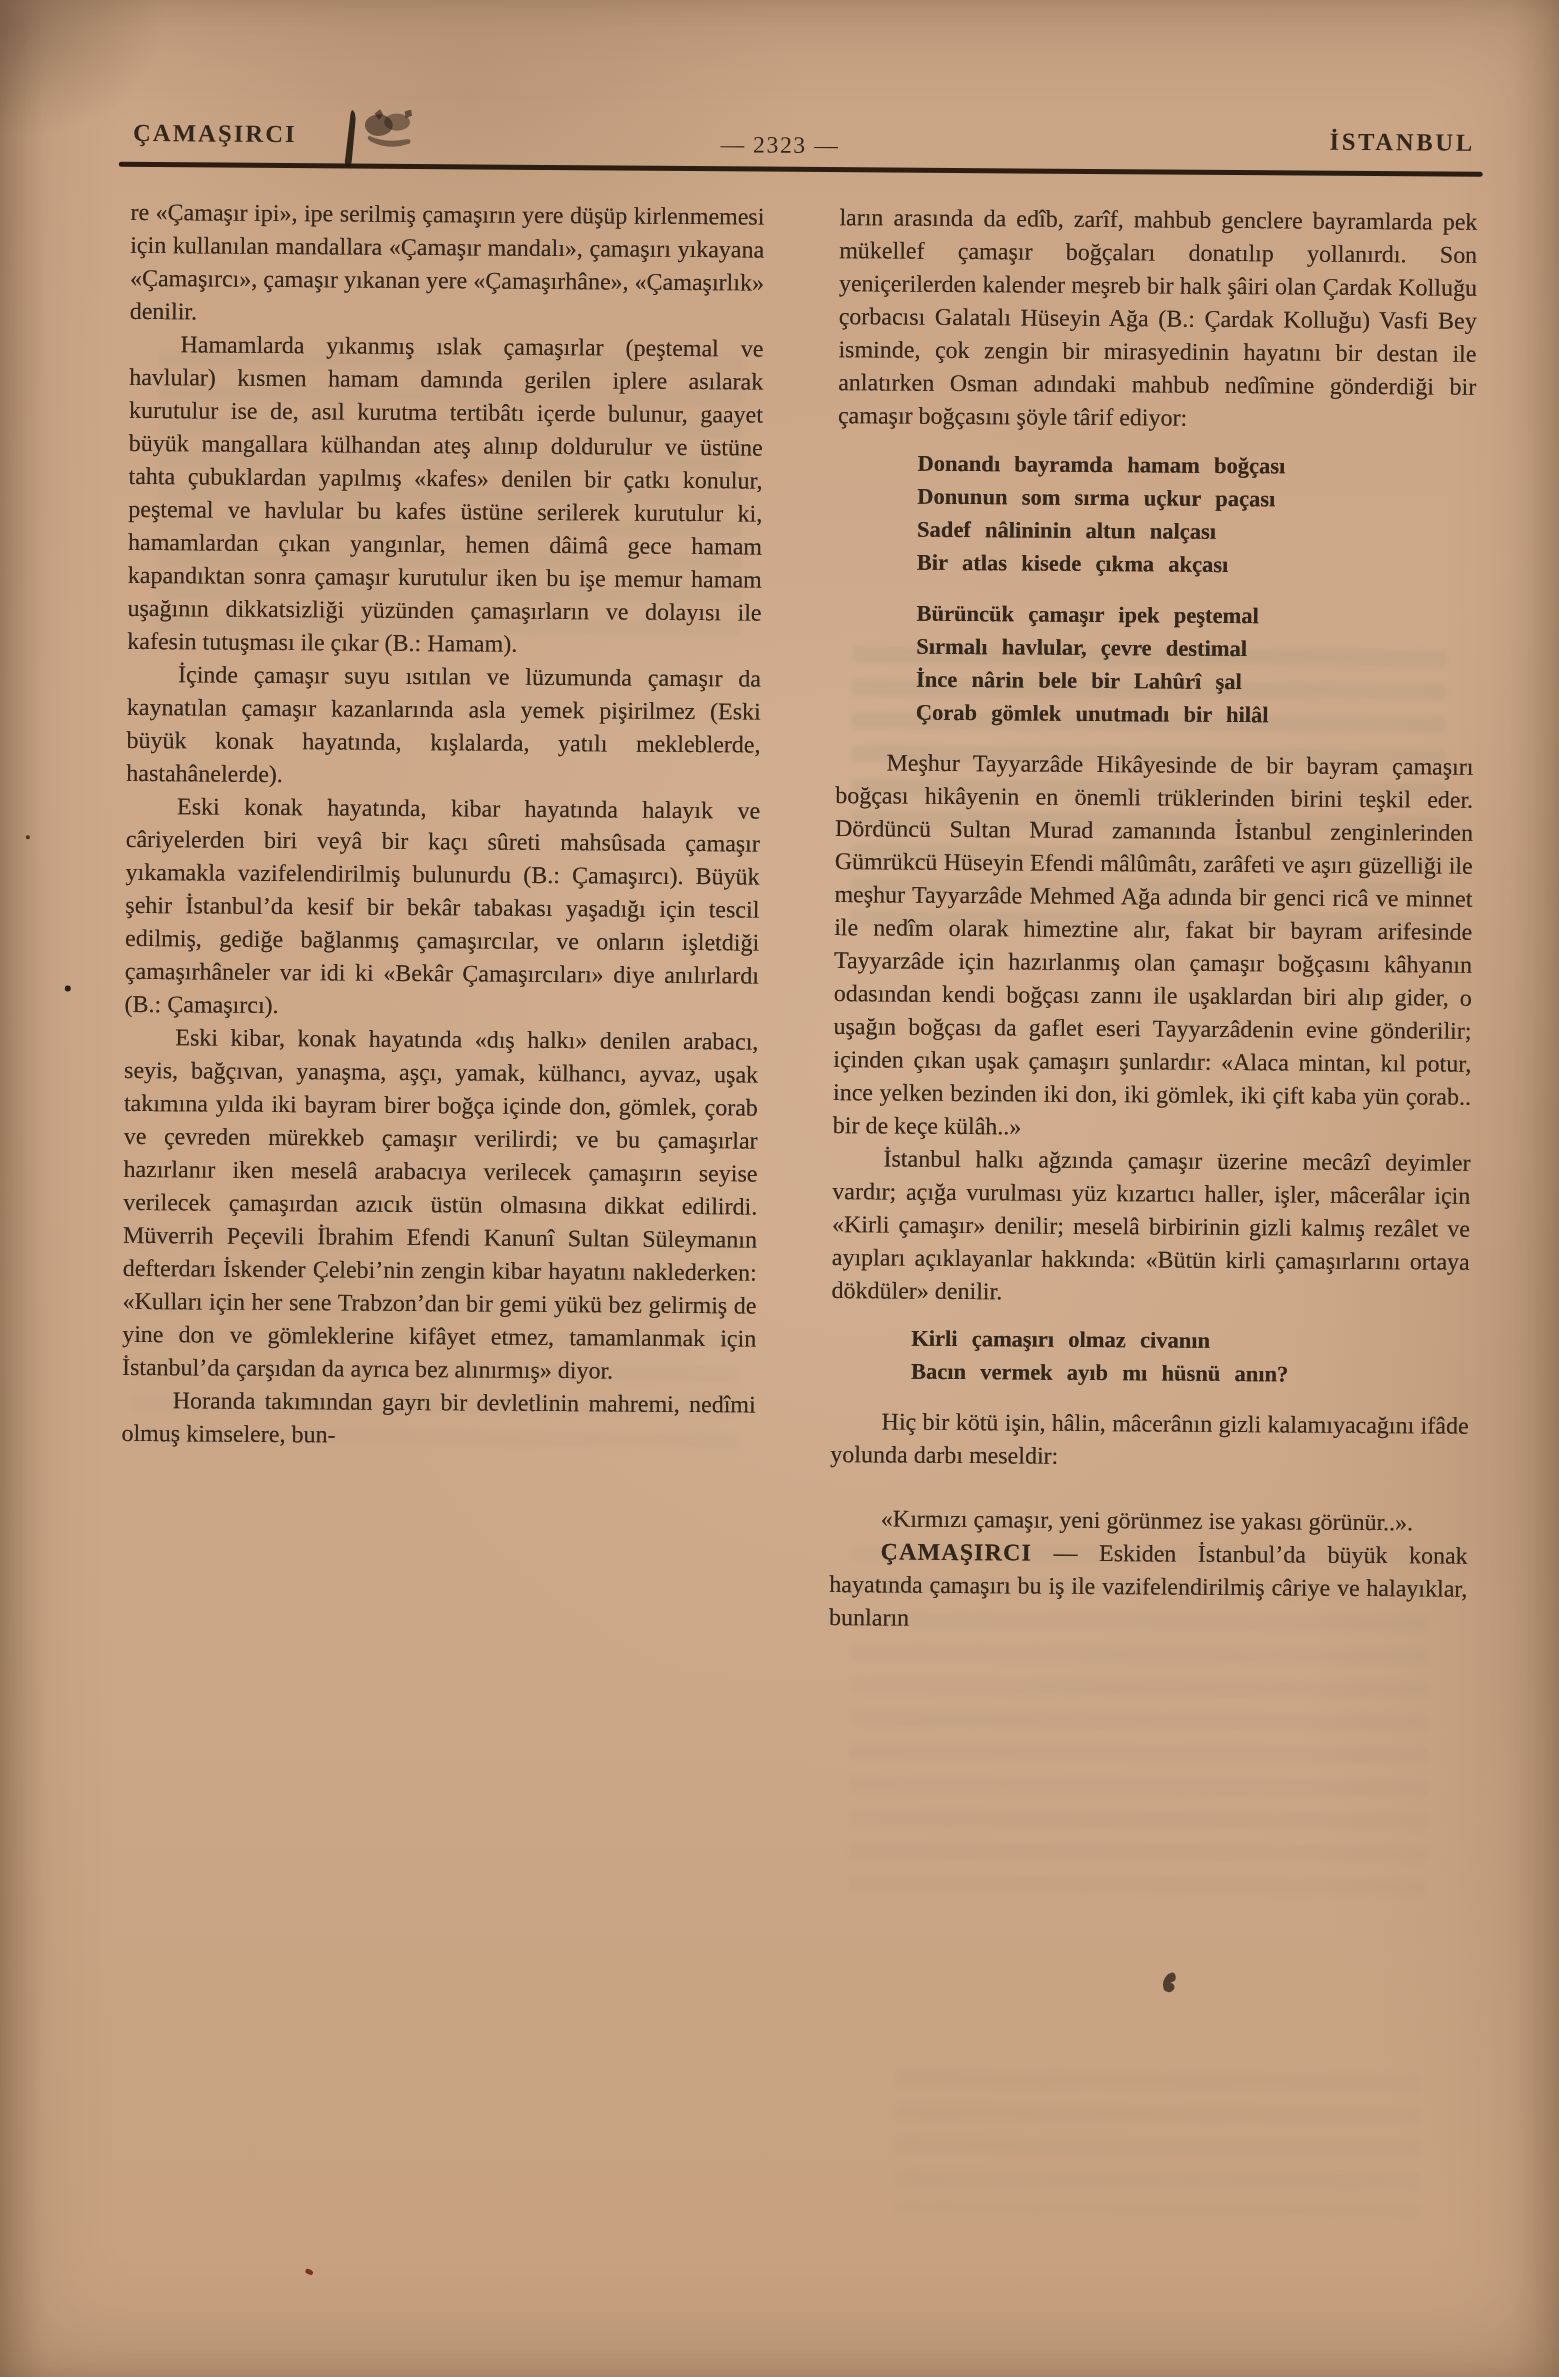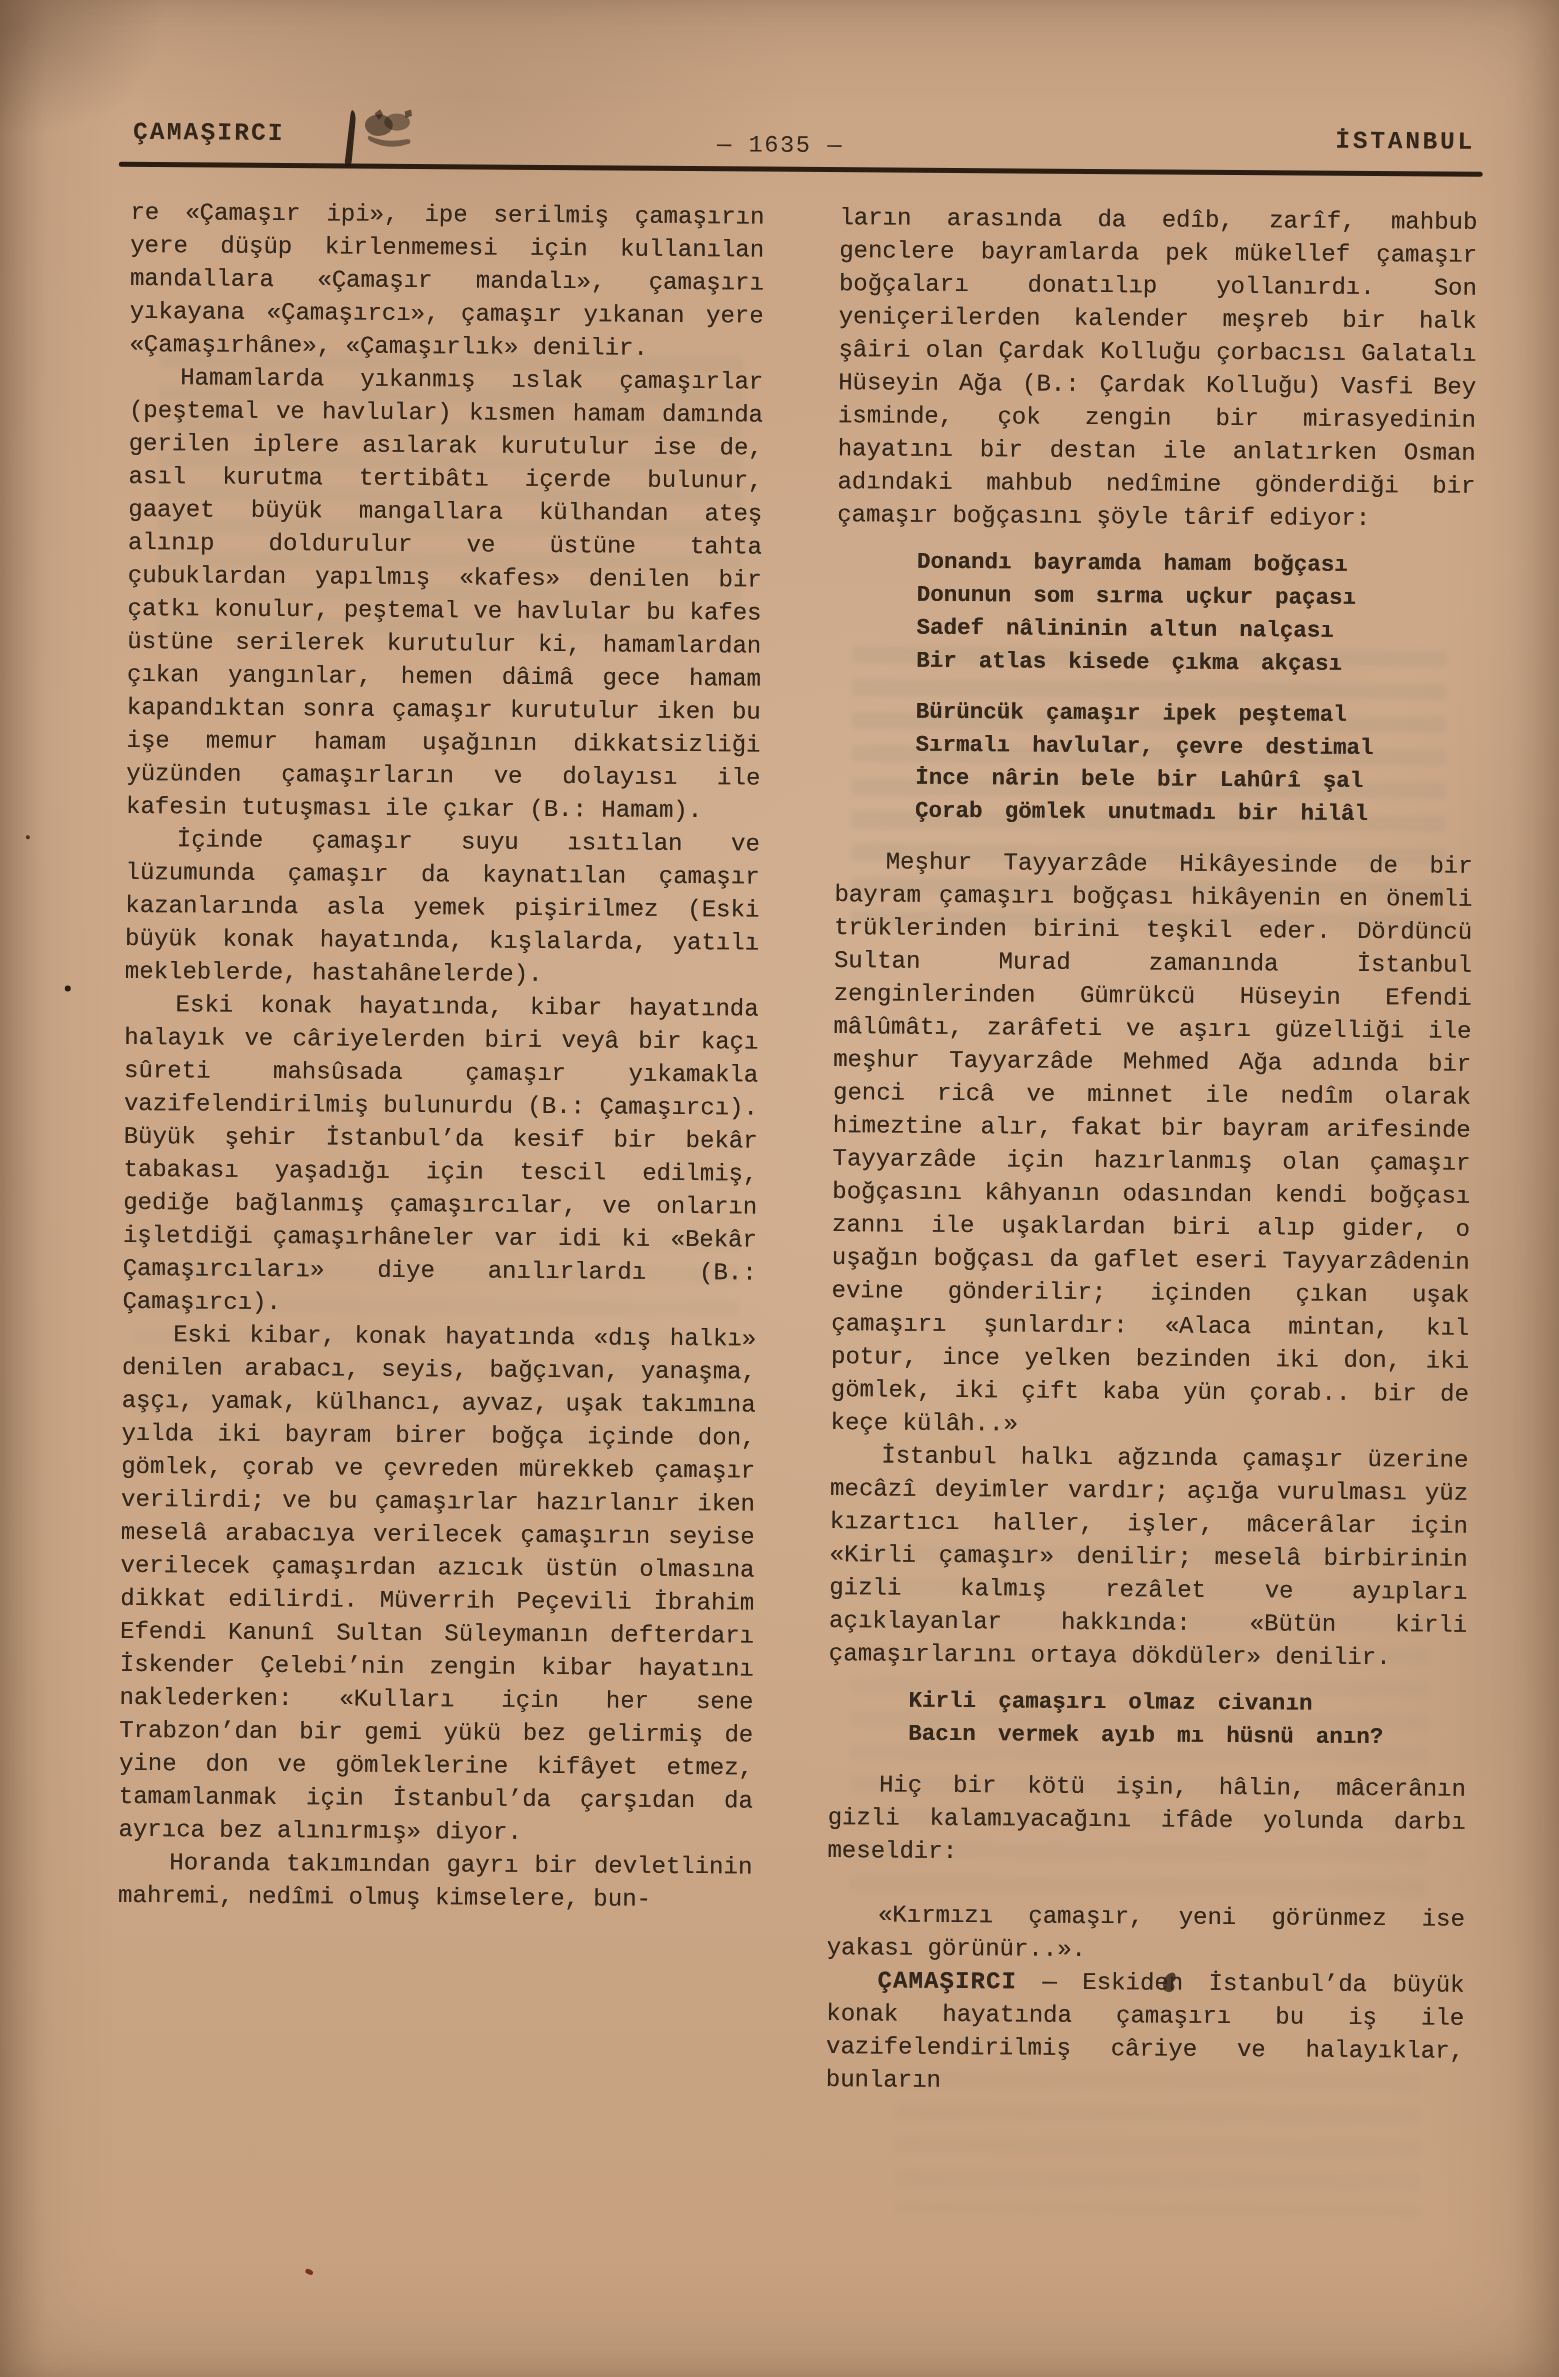--- a/index.html
+++ b/index.html
@@ -8,21 +8,21 @@
     width:1560px;height:2377px;
     background:
       radial-gradient(ellipse 214px 161px at 1% 1%, rgba(60,40,25,.28), transparent 70%),
       radial-gradient(ellipse 482px 268px at 30% 4%, rgba(105,75,50,.14), transparent 70%),
       radial-gradient(ellipse 749px 964px at 55% 45%, rgba(255,238,215,.10), transparent 75%),
       radial-gradient(ellipse 375px 1178px at 100% 60%, rgba(95,65,42,.12), transparent 75%),
       linear-gradient(90deg, rgba(80,52,32,.20) 0, rgba(80,52,32,0) 3%, rgba(80,52,32,0) 97%, rgba(80,52,32,.14) 100%),
       linear-gradient(180deg,#c9a485 0%, #cda98a 30%, #cba787 70%, #c6a07f 100%);
     box-shadow: inset 0 0 107px rgba(70,45,28,.30), inset 0 0 27px rgba(70,45,28,.18);
     overflow:hidden;
-    font-family:Liberation Mono, monospace;
+    font-family:Liberation Serif, serif;
     color:#33261b;
   }
   .content{position:absolute;inset:0;transform:rotate(.42deg);transform-origin:139px 139px;}
 
   
   .hdr-left{position:absolute;left:133px;top:119px;font-size:24.6px;font-weight:bold;letter-spacing:2.1px;}
   .hdr-center{position:absolute;left:50%;top:127px;transform:translateX(-50%);font-size:23.6px;letter-spacing:1.6px;}
   .hdr-right{position:absolute;right:85px;top:119px;font-size:24.6px;font-weight:bold;letter-spacing:2.7px;}
   .rule{position:absolute;left:119px;top:162px;width:1364px;height:4.8px;background:#2b1d12;border-radius:2.7px;}
 
@@ -63,21 +63,21 @@
 <div class="page">
   <div class="content">
 
     <div class="ghost g1"></div>
     <div class="ghost g2"></div>
     <div class="ghost g3"></div>
     <div class="ghost g4"></div>
     <div class="ghost g5"></div>
 
     <div class="hdr-left">ÇAMAŞIRCI</div>
-    <div class="hdr-center">— 1635 —</div>
+    <div class="hdr-center">— 2323 —</div>
     <div class="hdr-right">İSTANBUL</div>
     <div class="rule"></div>
 
     <span class="blot-top">
       <svg width="107" height="75" viewBox="0 0 200 140">
         <path d="M28,12 q8,4 6,24 l-6,70 q-1,14 -9,12 q-6,-3 -3,-18 l8,-72 q1,-14 4,-16z" fill="#241a10" opacity=".9"></path>
         <ellipse cx="78" cy="40" rx="26" ry="20" fill="#241a10" opacity=".55"></ellipse>
         <ellipse cx="112" cy="34" rx="24" ry="16" fill="#241a10" opacity=".45"></ellipse>
         <path d="M60,60 q30,14 70,6 q10,-2 6,8 q-36,14 -74,-4 q-8,-6 -2,-10z" fill="#241a10" opacity=".5"></path>
         <path d="M70,18 l10,-8 6,10 -8,10z M126,14 l12,-4 2,12 -12,4z" fill="#241a10" opacity=".6"></path>

